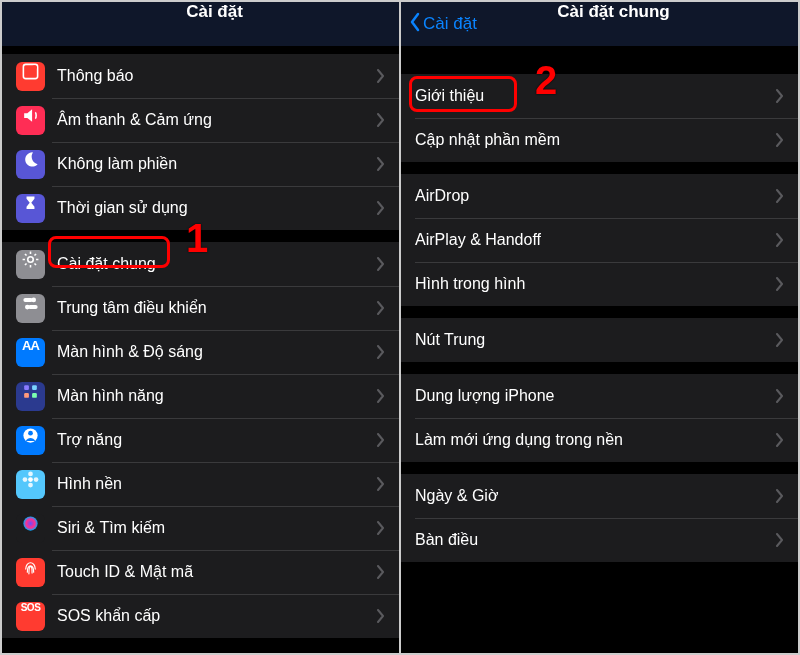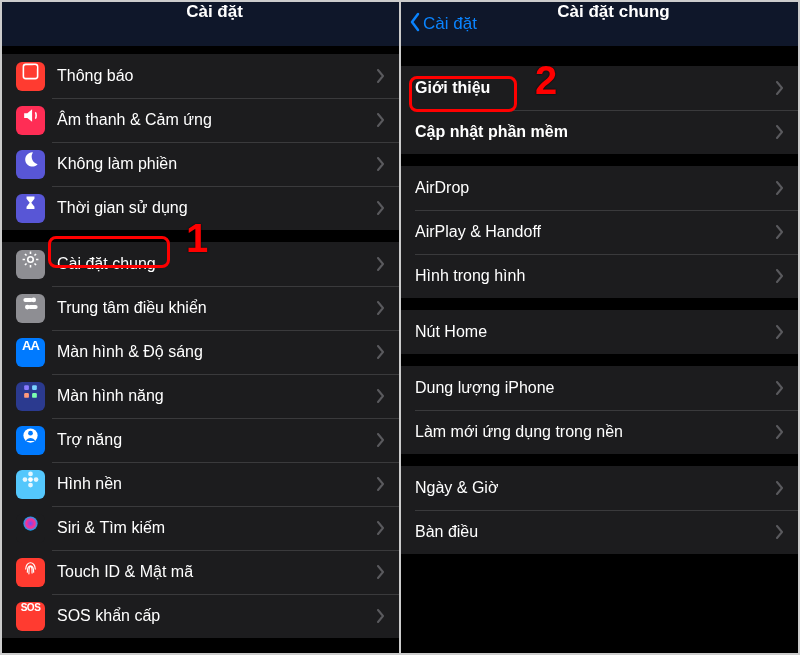--- a/index.html
+++ b/index.html
@@ -244,21 +244,21 @@
         <span>
           <svg width="12" height="20" viewBox="0 0 12 20">
               <path d="M9 2 L3 10 L9 18" stroke="#0a84ff" stroke-width="2.5" fill="none" stroke-linecap="round" stroke-linejoin="round"></path>
             </svg>
         </span>
         <span>Cài đặt</span>
       </div>
       <div class="header-title">Cài đặt chung</div>
     </div>
     <div id="right-body">
-        <div class="group first" style="margin-top: 20px; font-weight: bold;">
+        <div class="group first" style="margin-top: 28px;">
           <div class="row">
             <div class="label">Giới thiệu</div>
             <div class="chev">
               <svg width="8" height="14" viewBox="0 0 8 14">
                 <path d="M1 1l5 6-5 6" stroke="#5a5a5e" stroke-width="2" fill="none" stroke-linecap="round" stroke-linejoin="round"></path>
               </svg>
             </div>
           </div>
           <div class="row">
             <div class="label">Cập nhật phần mềm</div>
@@ -290,21 +290,21 @@
             <div class="label">Hình trong hình</div>
             <div class="chev">
               <svg width="8" height="14" viewBox="0 0 8 14">
                 <path d="M1 1l5 6-5 6" stroke="#5a5a5e" stroke-width="2" fill="none" stroke-linecap="round" stroke-linejoin="round"></path>
               </svg>
             </div>
           </div>
         </div>
         <div class="group">
           <div class="row">
-            <div class="label">Nút Home</div>
+            <div class="label">Nút Trung</div>
             <div class="chev">
               <svg width="8" height="14" viewBox="0 0 8 14">
                 <path d="M1 1l5 6-5 6" stroke="#5a5a5e" stroke-width="2" fill="none" stroke-linecap="round" stroke-linejoin="round"></path>
               </svg>
             </div>
           </div>
         </div>
         <div class="group">
           <div class="row">
             <div class="label">Dung lượng iPhone</div>

